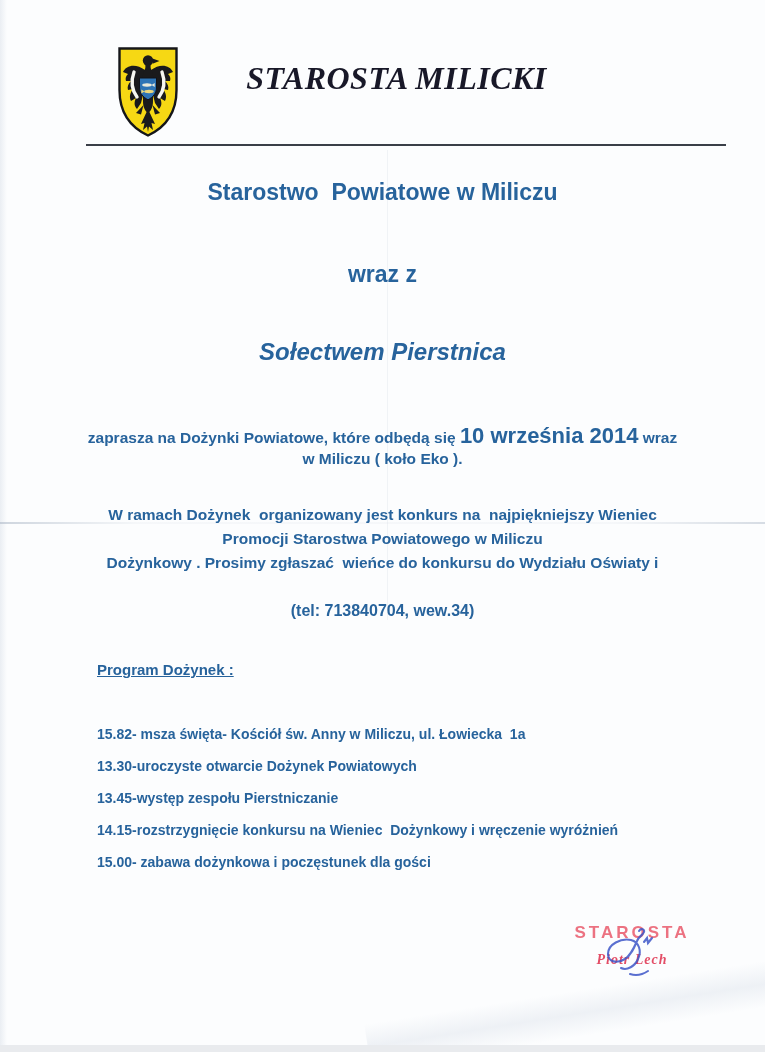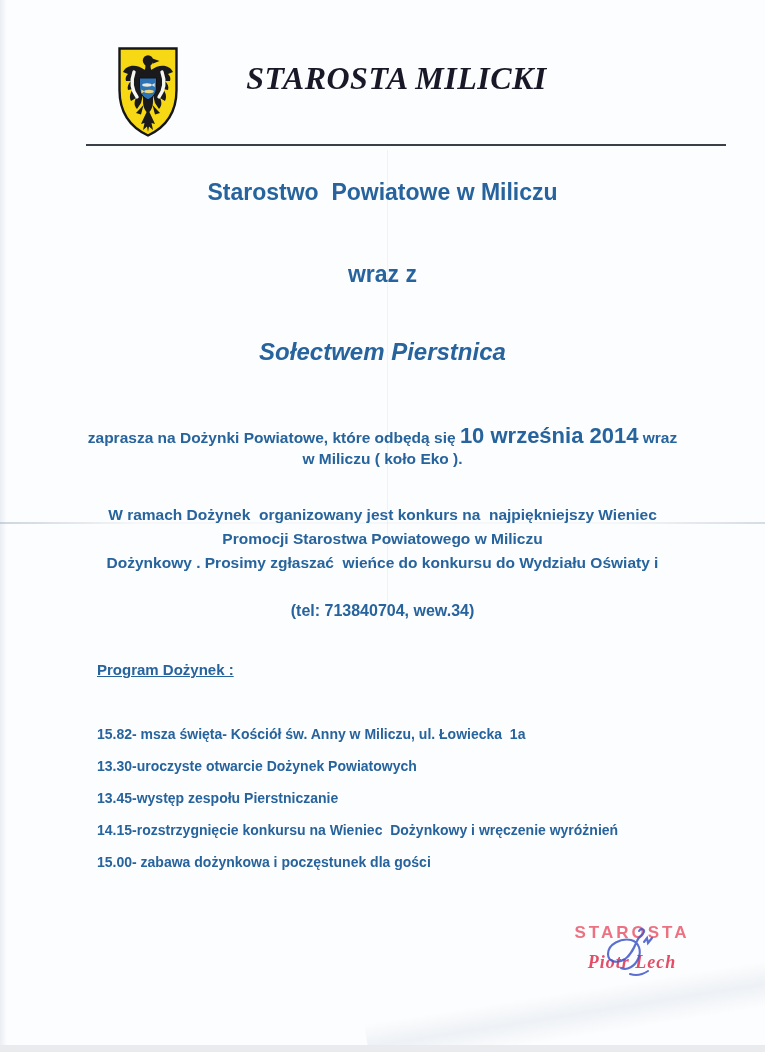--- a/index.html
+++ b/index.html
@@ -41,21 +41,21 @@
   .contest{top:503px;font-size:15.5px;line-height:24px;}
   .tel{top:602px;font-size:16px;}
   .prog-head{position:absolute;left:97px;top:661px;font-size:15px;text-decoration:underline;}
   .prog-list{position:absolute;left:97px;top:718px;right:40px;}
   .prog-item{height:32px;display:flex;align-items:center;font-size:14px;}
 
   
   .stamp{position:absolute;left:561px;top:911px;width:142px;text-align:center;margin-top:12px;}
   .stamp-title{font-size:17px;font-weight:bold;letter-spacing:3px;color:rgba(233,95,112,.88);}
   .stamp-name{margin-top:9px;font-family:"Liberation Serif","DejaVu Serif",serif;
-    font-style:italic;font-weight:bold;font-size:18px;color:rgba(224,58,85,.9);letter-spacing:1px;}
+    font-style:italic;font-weight:bold;font-size:14px;color:rgba(224,58,85,.9);letter-spacing:1px;}
   .sig{position:absolute;left:33px;top:4px;width:70px;height:62px;}
 </style>
 </head>
 <body>
 
 <div class="edge-left"></div>
 <div class="crease-h"></div>
 <div class="fold-v"></div>
 <div class="crease-diag"></div>
 <div class="edge-bottom"></div>

